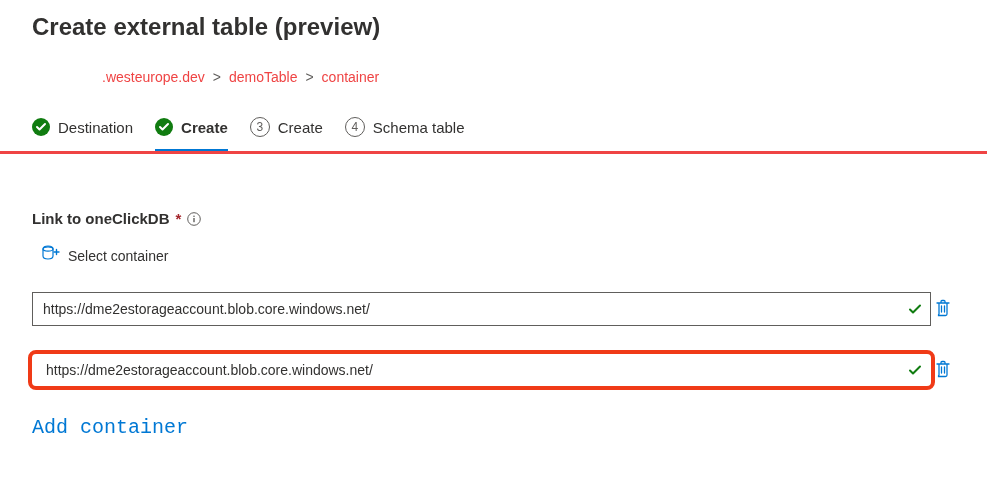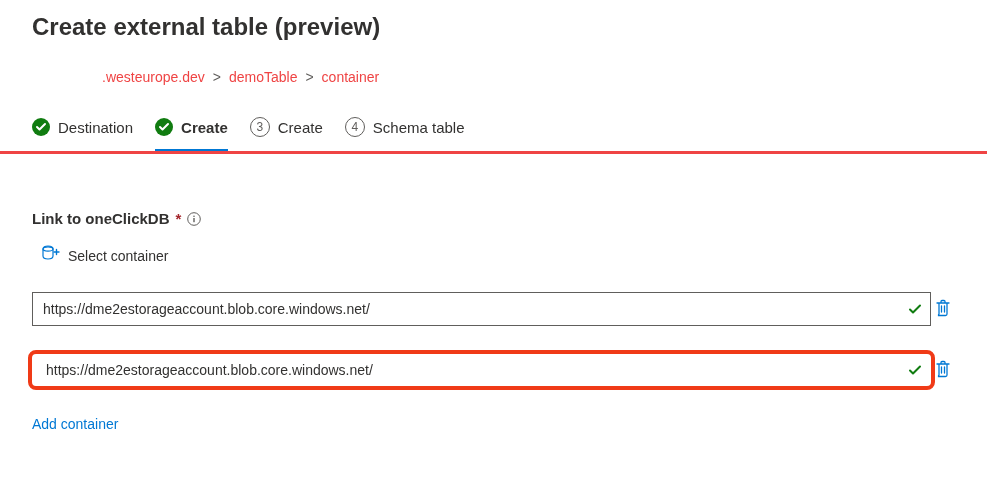--- a/index.html
+++ b/index.html
@@ -150,23 +150,24 @@
     .highlight-box {
       border: 4px solid #f03a17;
       border-radius: 8px;
       padding: 2px 4px;
       margin-left: -4px;
       margin-right: -4px;
     }
     .add-link {
       display: inline-block;
       color: #0078d4;
-      font-size: 14px;
+      font-size: 20px;
       cursor: pointer;
       margin-top: 2px;
+      font-family: Liberation Mono, monospace;
     }
   </style>
 </head>
 <body>
 
 <div class="page">
   <h1 class="page-title">Create external table (preview)</h1>
 
   <nav class="breadcrumb">
     <span class="breadcrumb-item">.westeurope.dev</span>

